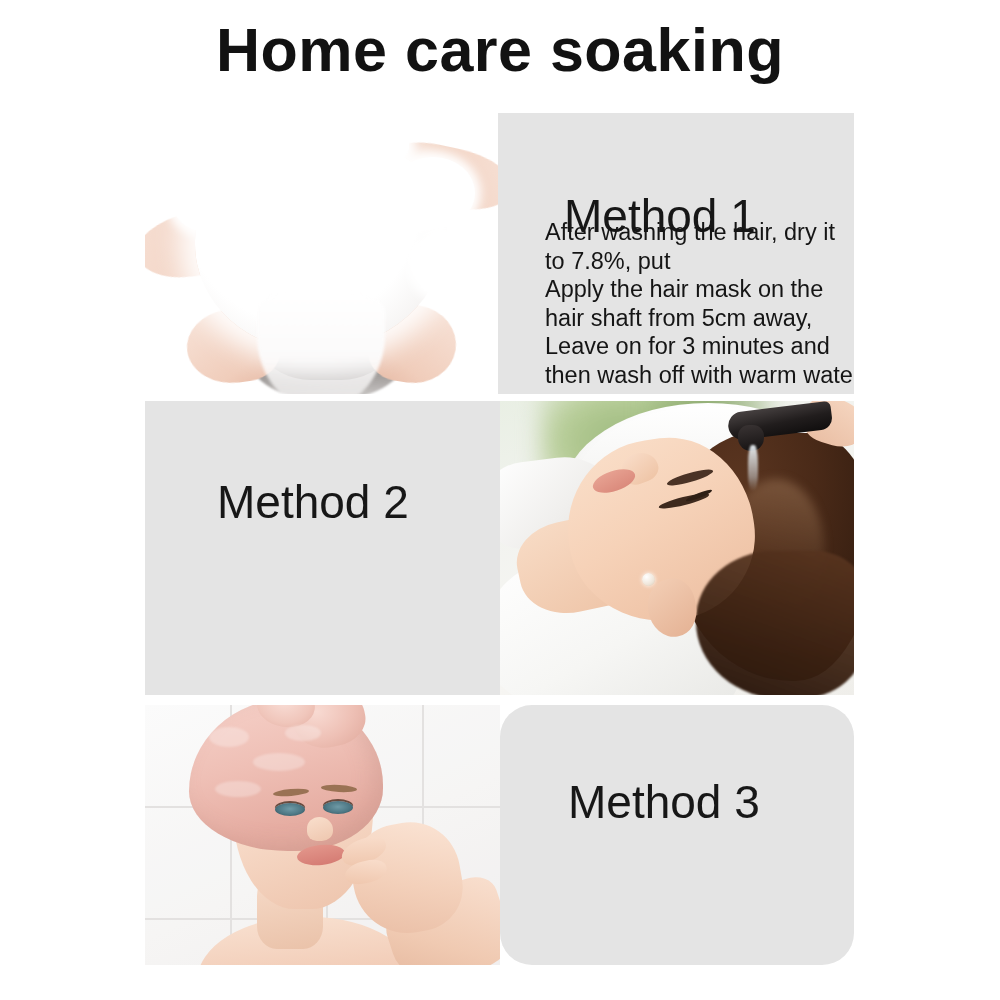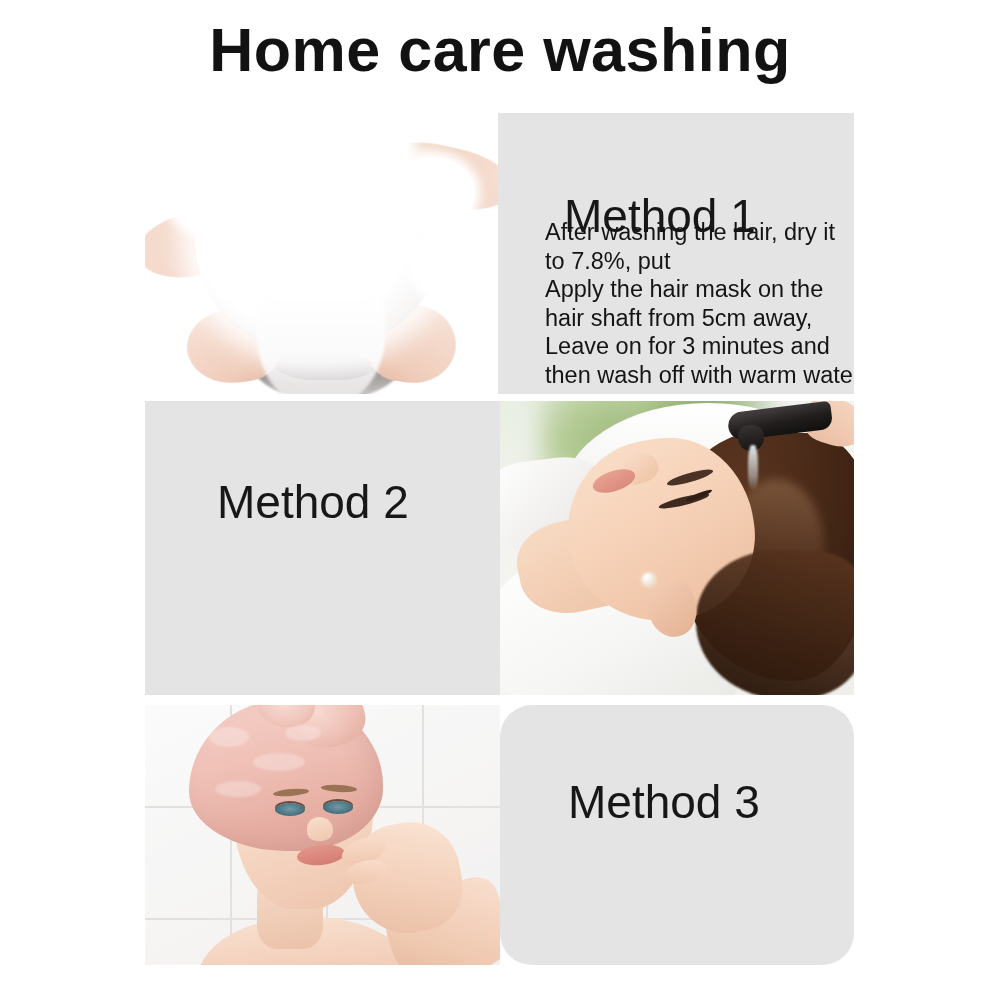--- a/index.html
+++ b/index.html
@@ -363,21 +363,21 @@
   .pt-arm {
     position:absolute; left:244px; top:182px; width:118px; height:90px;
     background: linear-gradient(215deg,#f9e0d0 0%, #f0cab2 60%, #e4b69c 100%);
     border-radius: 34% 22% 30% 46%;
     transform: rotate(-18deg);
   }
 </style>
 </head>
 <body>
 
-<div class="page-title">Home care washing</div>
+<div class="page-title">Home care soaking</div>
 
 <div class="methods-grid">
 
   <div class="method-row row-1">
 
     <div class="cell-photo">
       <div class="photo-shampoo">
         <div class="ps-arm-l"></div>
         <div class="ps-arm-r"></div>
         <div class="ps-head"></div>

